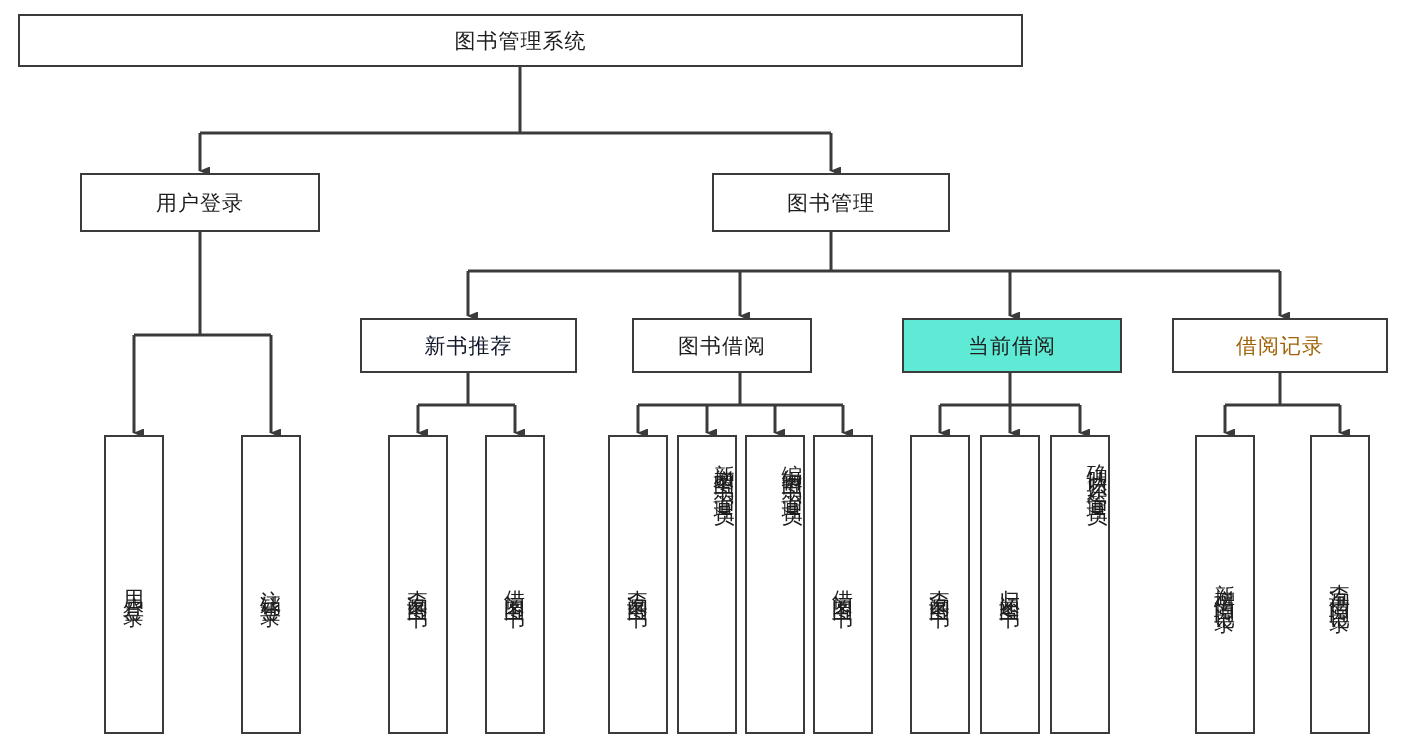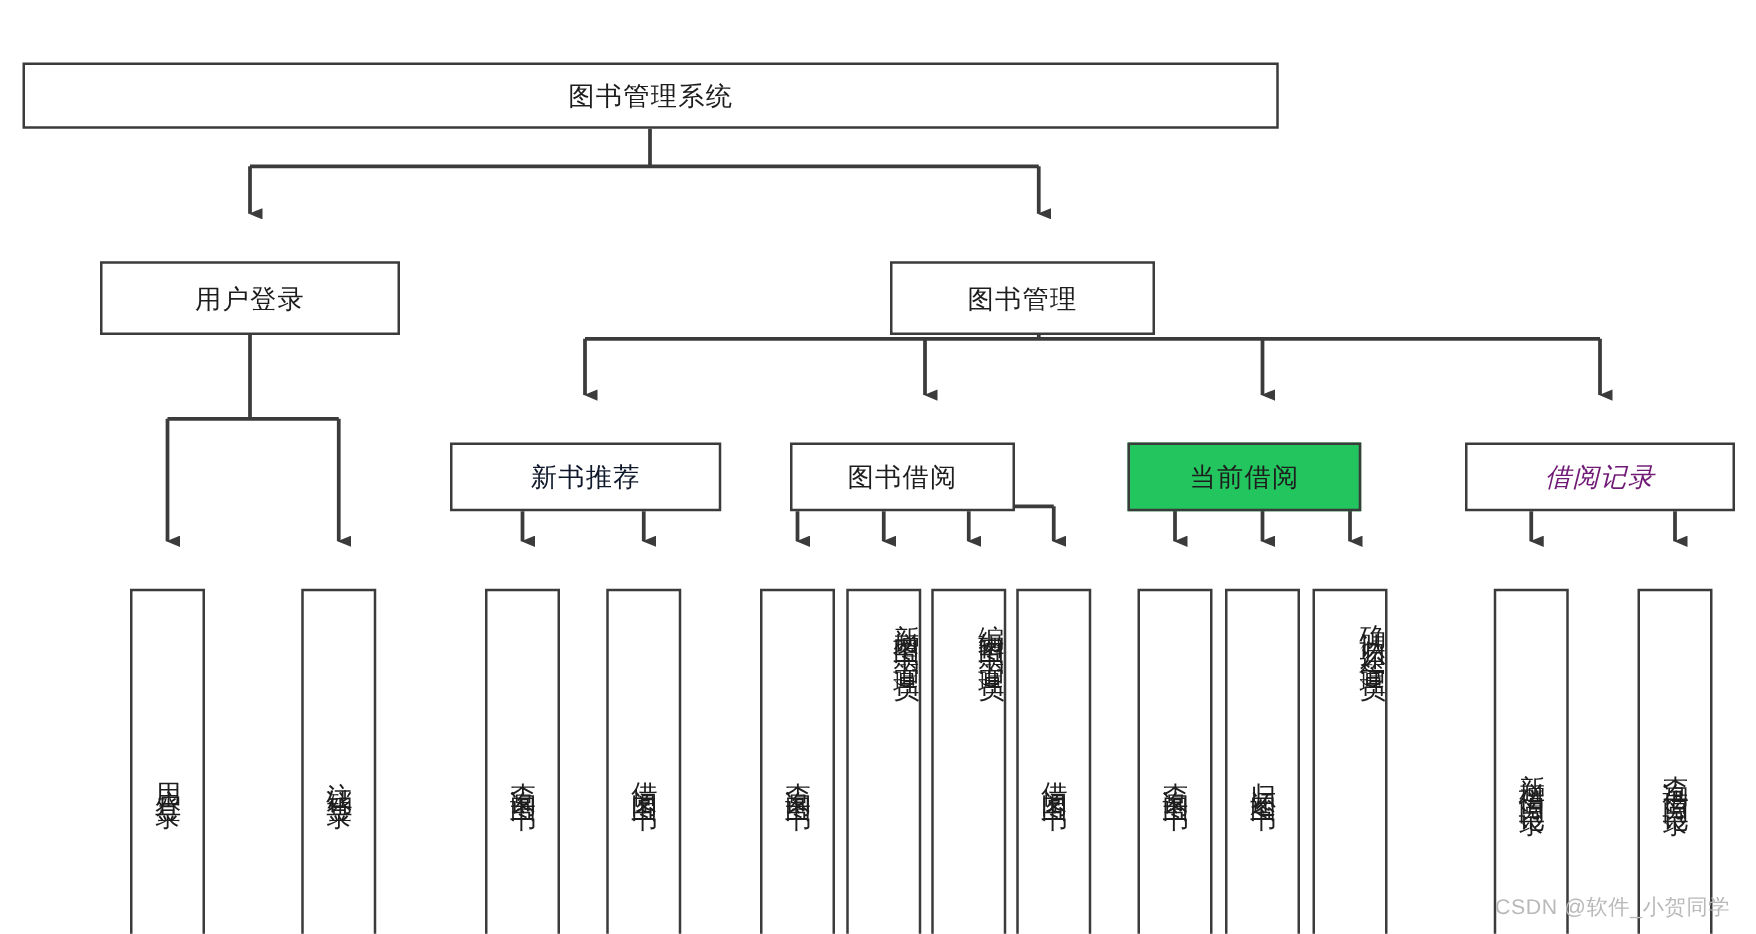--- a/index.html
+++ b/index.html
@@ -19,21 +19,20 @@
     left: 0;
     top: 0;
     width: 1405px;
     height: 747px;
   }
   .node-box {
     position: absolute;
     box-sizing: border-box;
     border: 2px solid #3b3b3b;
     background: #ffffff;
-    margin-top: 36px;
   }
   .node-label-h {
     position: absolute;
     left: 0;
     top: 0;
     width: 100%;
     height: 100%;
     display: flex;
     align-items: center;
     justify-content: center;
@@ -132,34 +131,34 @@
       </g>
   </svg>
 
   <div id="nodes-layer">
       <div class="node-box" style="left: 18px; top: 14px; width: 1005px; height: 53px; border-color: rgb(59, 59, 59); background: rgb(255, 255, 255);">
         <span class="node-label-h" style="color: rgb(29, 29, 29);">图书管理系统</span>
       </div>
       <div class="node-box" style="left: 80px; top: 173px; width: 240px; height: 59px; border-color: rgb(59, 59, 59); background: rgb(255, 255, 255);">
         <span class="node-label-h" style="color: rgb(29, 29, 29);">用户登录</span>
       </div>
-      <div class="node-box" style="left: 712px; top: 173px; width: 212px; height: 59px; border-color: rgb(59, 59, 59); background: rgb(255, 255, 255);">
+      <div class="node-box" style="left: 712px; top: 173px; width: 238px; height: 59px; border-color: rgb(59, 59, 59); background: rgb(255, 255, 255);">
         <span class="node-label-h" style="color: rgb(29, 29, 29);">图书管理</span>
       </div>
       <div class="node-box" style="left: 360px; top: 318px; width: 217px; height: 55px; border-color: rgb(59, 59, 59); background: rgb(255, 255, 255);">
         <span class="node-label-h" style="color: #0f172a;">新书推荐</span>
       </div>
       <div class="node-box" style="left: 632px; top: 318px; width: 180px; height: 55px; border-color: rgb(59, 59, 59); background: rgb(255, 255, 255);">
         <span class="node-label-h" style="color: rgb(29, 29, 29);">图书借阅</span>
       </div>
-      <div class="node-box" style="left: 902px; top: 318px; width: 187px; height: 55px; border-color: rgb(59, 59, 59); background: #22c55e;">
+      <div class="node-box" style="left: 902px; top: 318px; width: 220px; height: 55px; border-color: rgb(59, 59, 59); background: #5eead4;">
         <span class="node-label-h" style="color: rgb(29, 29, 29);">当前借阅</span>
       </div>
       <div class="node-box" style="left: 1172px; top: 318px; width: 216px; height: 55px; border-color: rgb(59, 59, 59); background: rgb(255, 255, 255);">
-        <span class="node-label-h" style="color: #701a75; font-style: italic;">借阅记录</span>
+        <span class="node-label-h" style="color: #a16207;">借阅记录</span>
       </div>
       <div class="node-box" style="left: 104px; top: 435px; width: 60px; height: 299px; border-color: rgb(59, 59, 59); background: rgb(255, 255, 255);">
         <span class="node-label-v align-middle" style="color: rgb(29, 29, 29);">用户登录</span>
       </div>
       <div class="node-box" style="left: 241px; top: 435px; width: 60px; height: 299px; border-color: rgb(59, 59, 59); background: rgb(255, 255, 255);">
         <span class="node-label-v align-middle" style="color: rgb(29, 29, 29);">注销登录</span>
       </div>
       <div class="node-box" style="left: 388px; top: 435px; width: 60px; height: 299px; border-color: rgb(59, 59, 59); background: rgb(255, 255, 255);">
         <span class="node-label-v align-middle" style="color: rgb(29, 29, 29);">查询图书</span>
       </div>
@@ -188,14 +187,13 @@
         <span class="node-label-v align-top" style="color: rgb(29, 29, 29);">确认归还（管理员）</span>
       </div>
       <div class="node-box" style="left: 1195px; top: 435px; width: 60px; height: 299px; border-color: rgb(59, 59, 59); background: rgb(255, 255, 255);">
         <span class="node-label-v align-middle" style="color: rgb(29, 29, 29);">新增借阅记录</span>
       </div>
       <div class="node-box" style="left: 1310px; top: 435px; width: 60px; height: 299px; border-color: rgb(59, 59, 59); background: rgb(255, 255, 255);">
         <span class="node-label-v align-middle" style="color: rgb(29, 29, 29);">查询借阅记录</span>
       </div>
     </div>
 
-  <div id="watermark">CSDN @软件_小贺同学</div>
 </div>
 
 </body></html>

